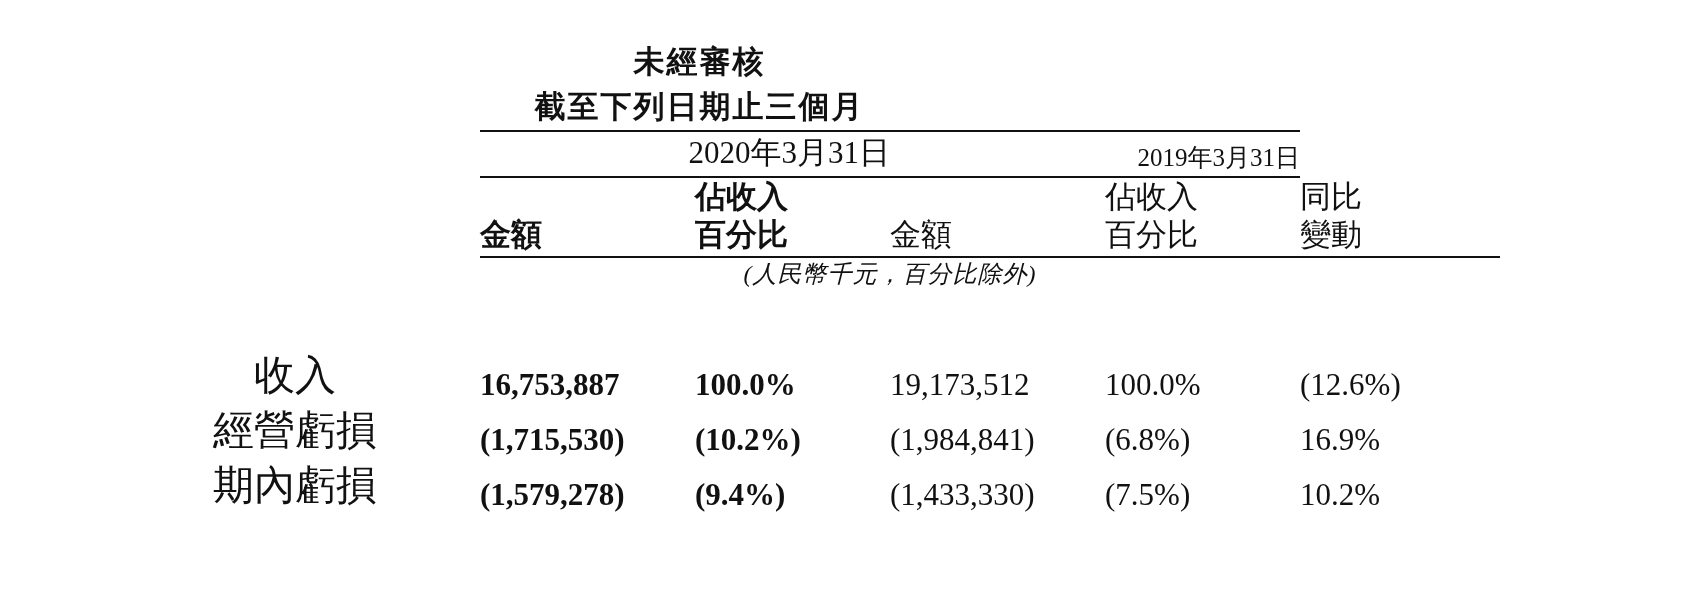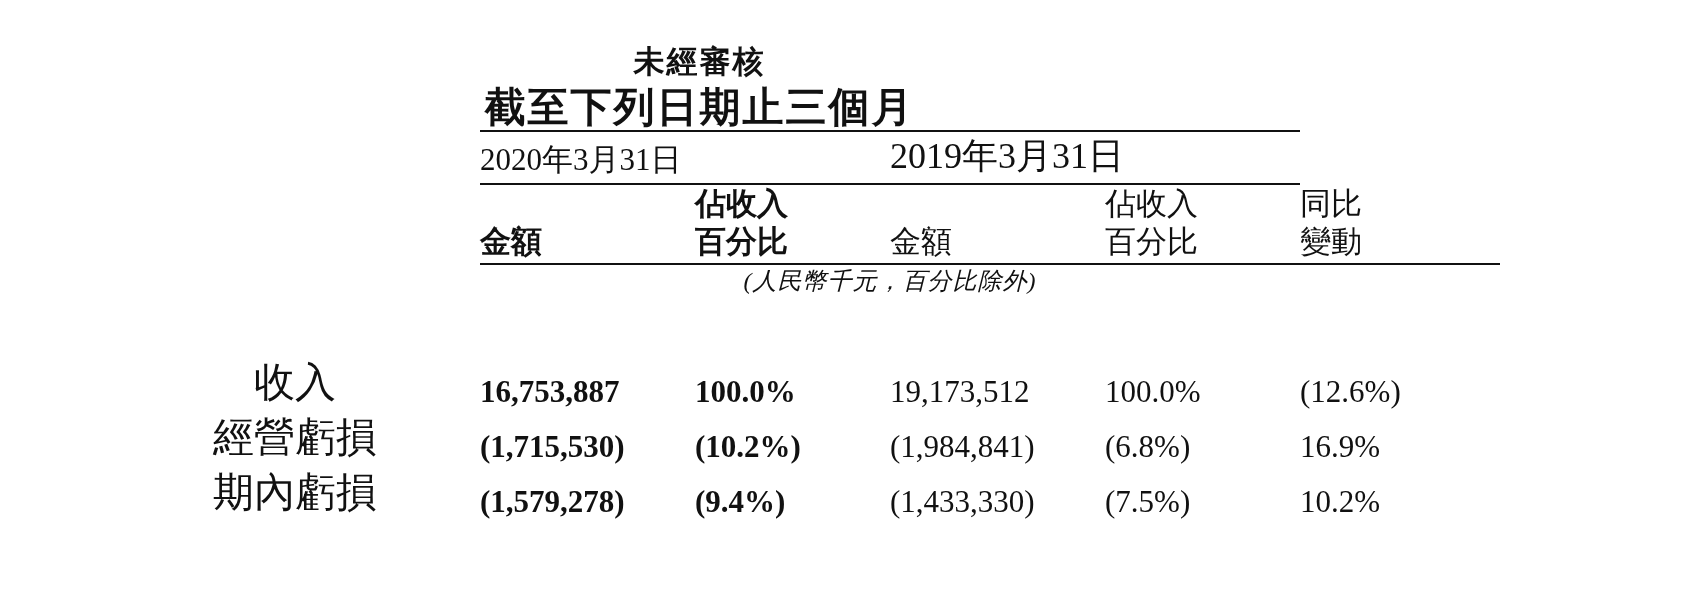--- a/index.html
+++ b/index.html
@@ -28,21 +28,21 @@
     width: 1399px;
     text-align: center;
   }
   .header .line1 {
     font-size: 31px;
     font-weight: bold;
     letter-spacing: 2px;
     line-height: 44px;
   }
   .header .line2 {
-    font-size: 41px;
+    font-size: 31px;
     font-weight: bold;
     letter-spacing: 2px;
     line-height: 46px;
   }
 
   
   table.fin {
     position: absolute;
     left: 110px;
     top: 128px;
@@ -63,31 +63,31 @@
   .col-yoy     { width: 200px; }
 
   .rule-top td {
     height: 2px;
   }
   .rule {
     border-bottom: 2px solid #111;
   }
 
   .span-head {
-    text-align: left;
+    text-align: right;
     padding-bottom: 4px;
   }
   .head-2020 {
     font-weight: bold;
     font-size: 31px;
     padding-top: 10px;
     padding-bottom: 6px;
   }
   .head-2019 {
-    font-size: 36px;
+    font-size: 25px;
     padding-top: 10px;
     padding-bottom: 6px;
   }
   .subhead {
     text-align: left;
     line-height: 38px;
     padding-top: 8px;
     padding-bottom: 6px;
   }
   .subhead.b { font-weight: bold; }

